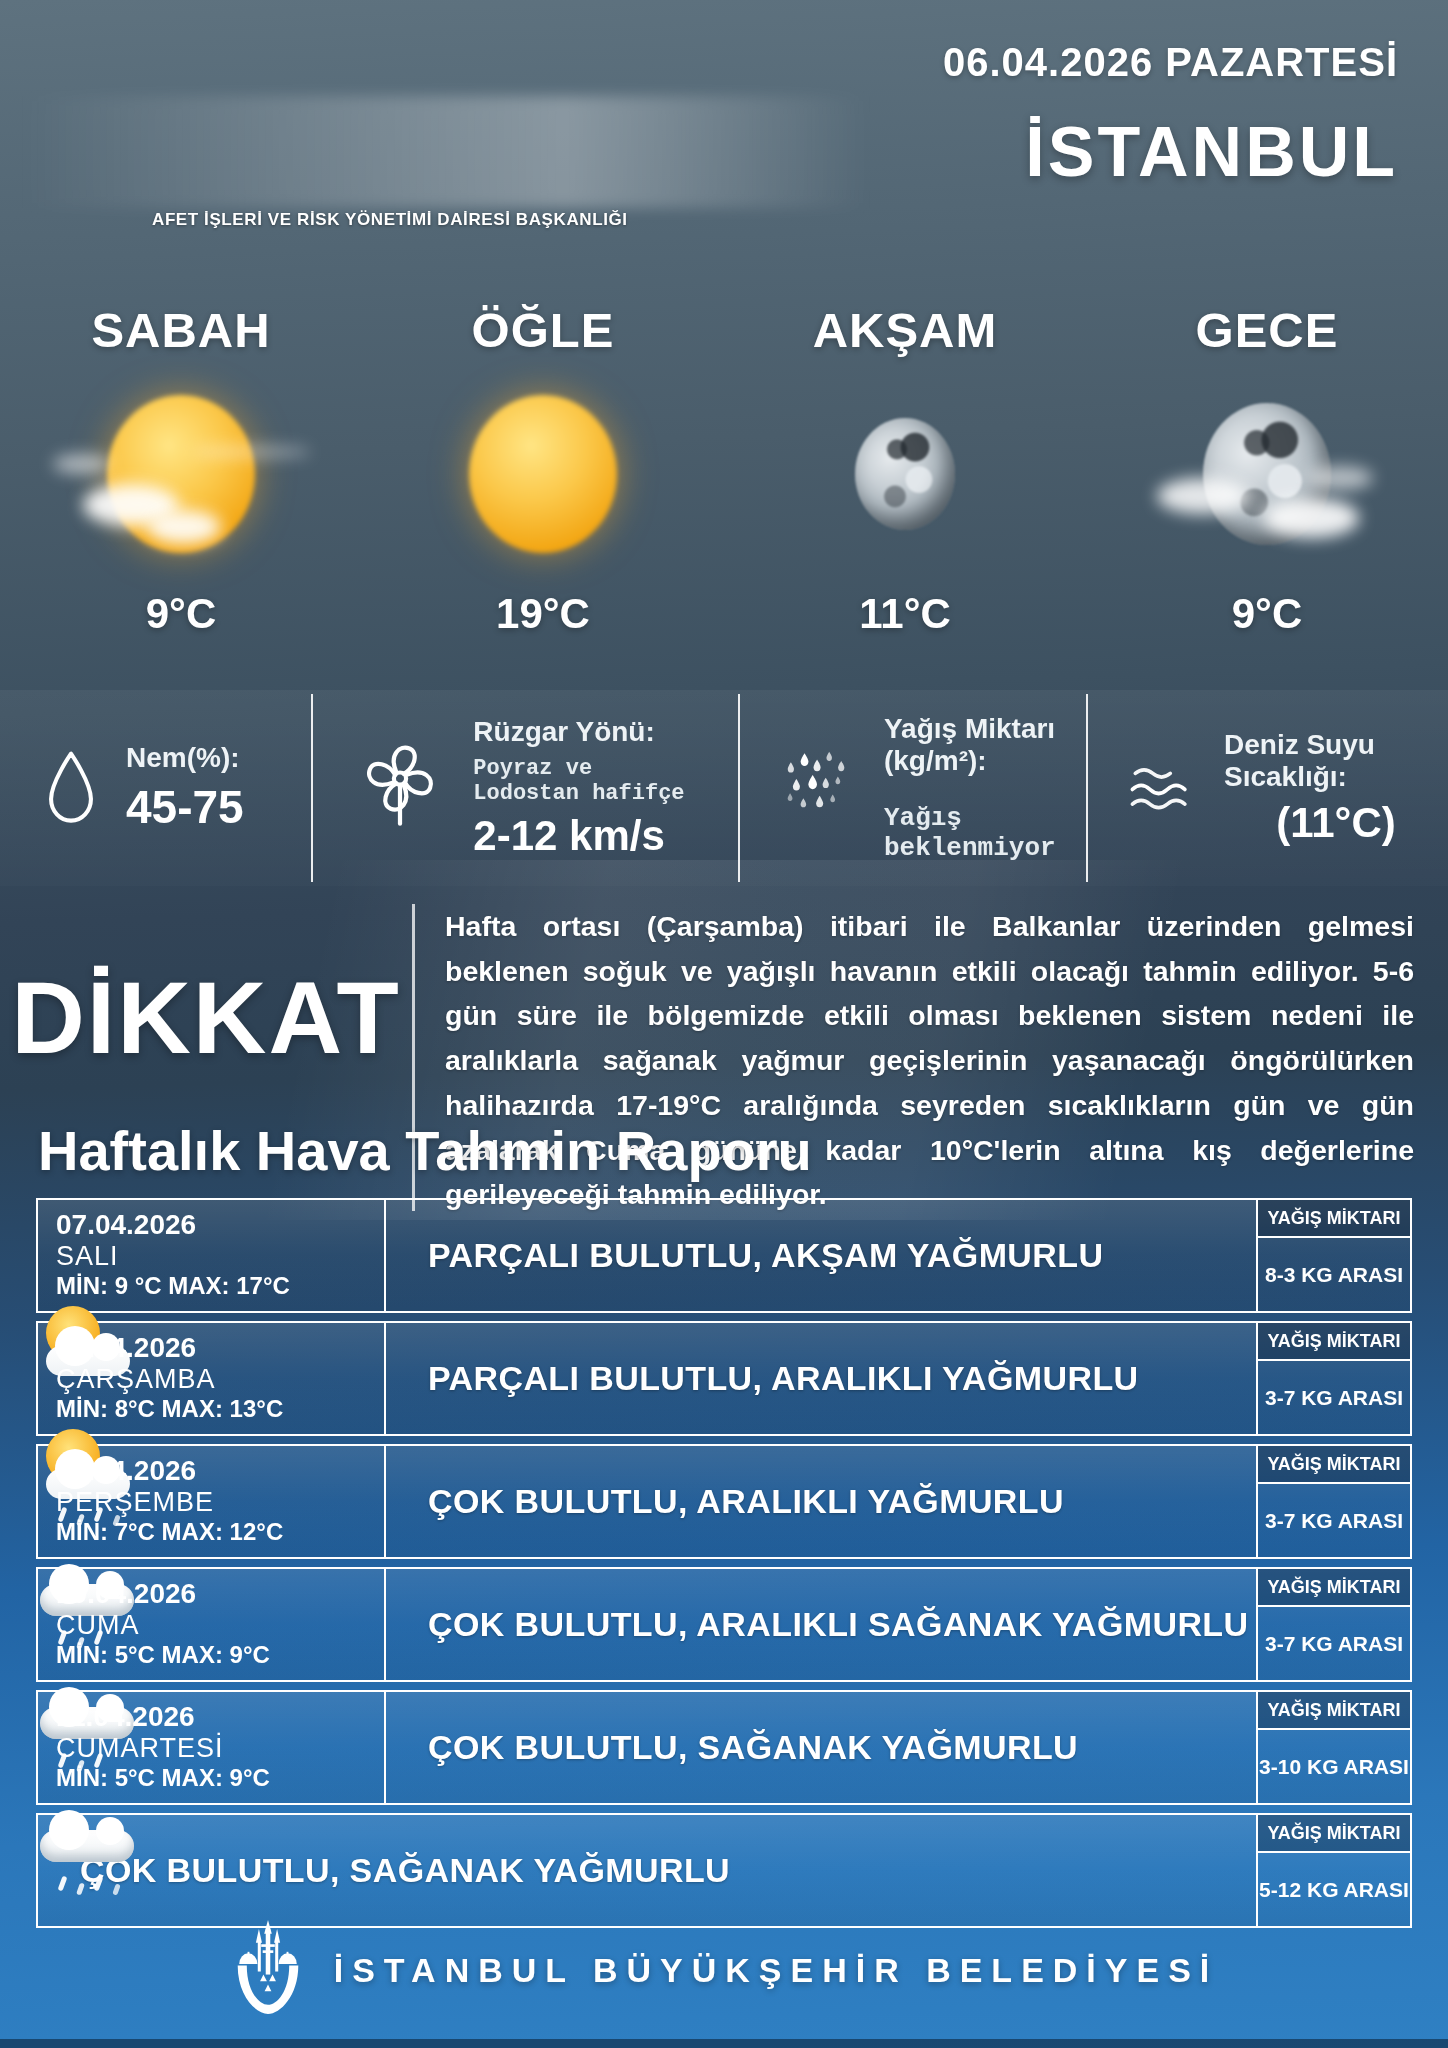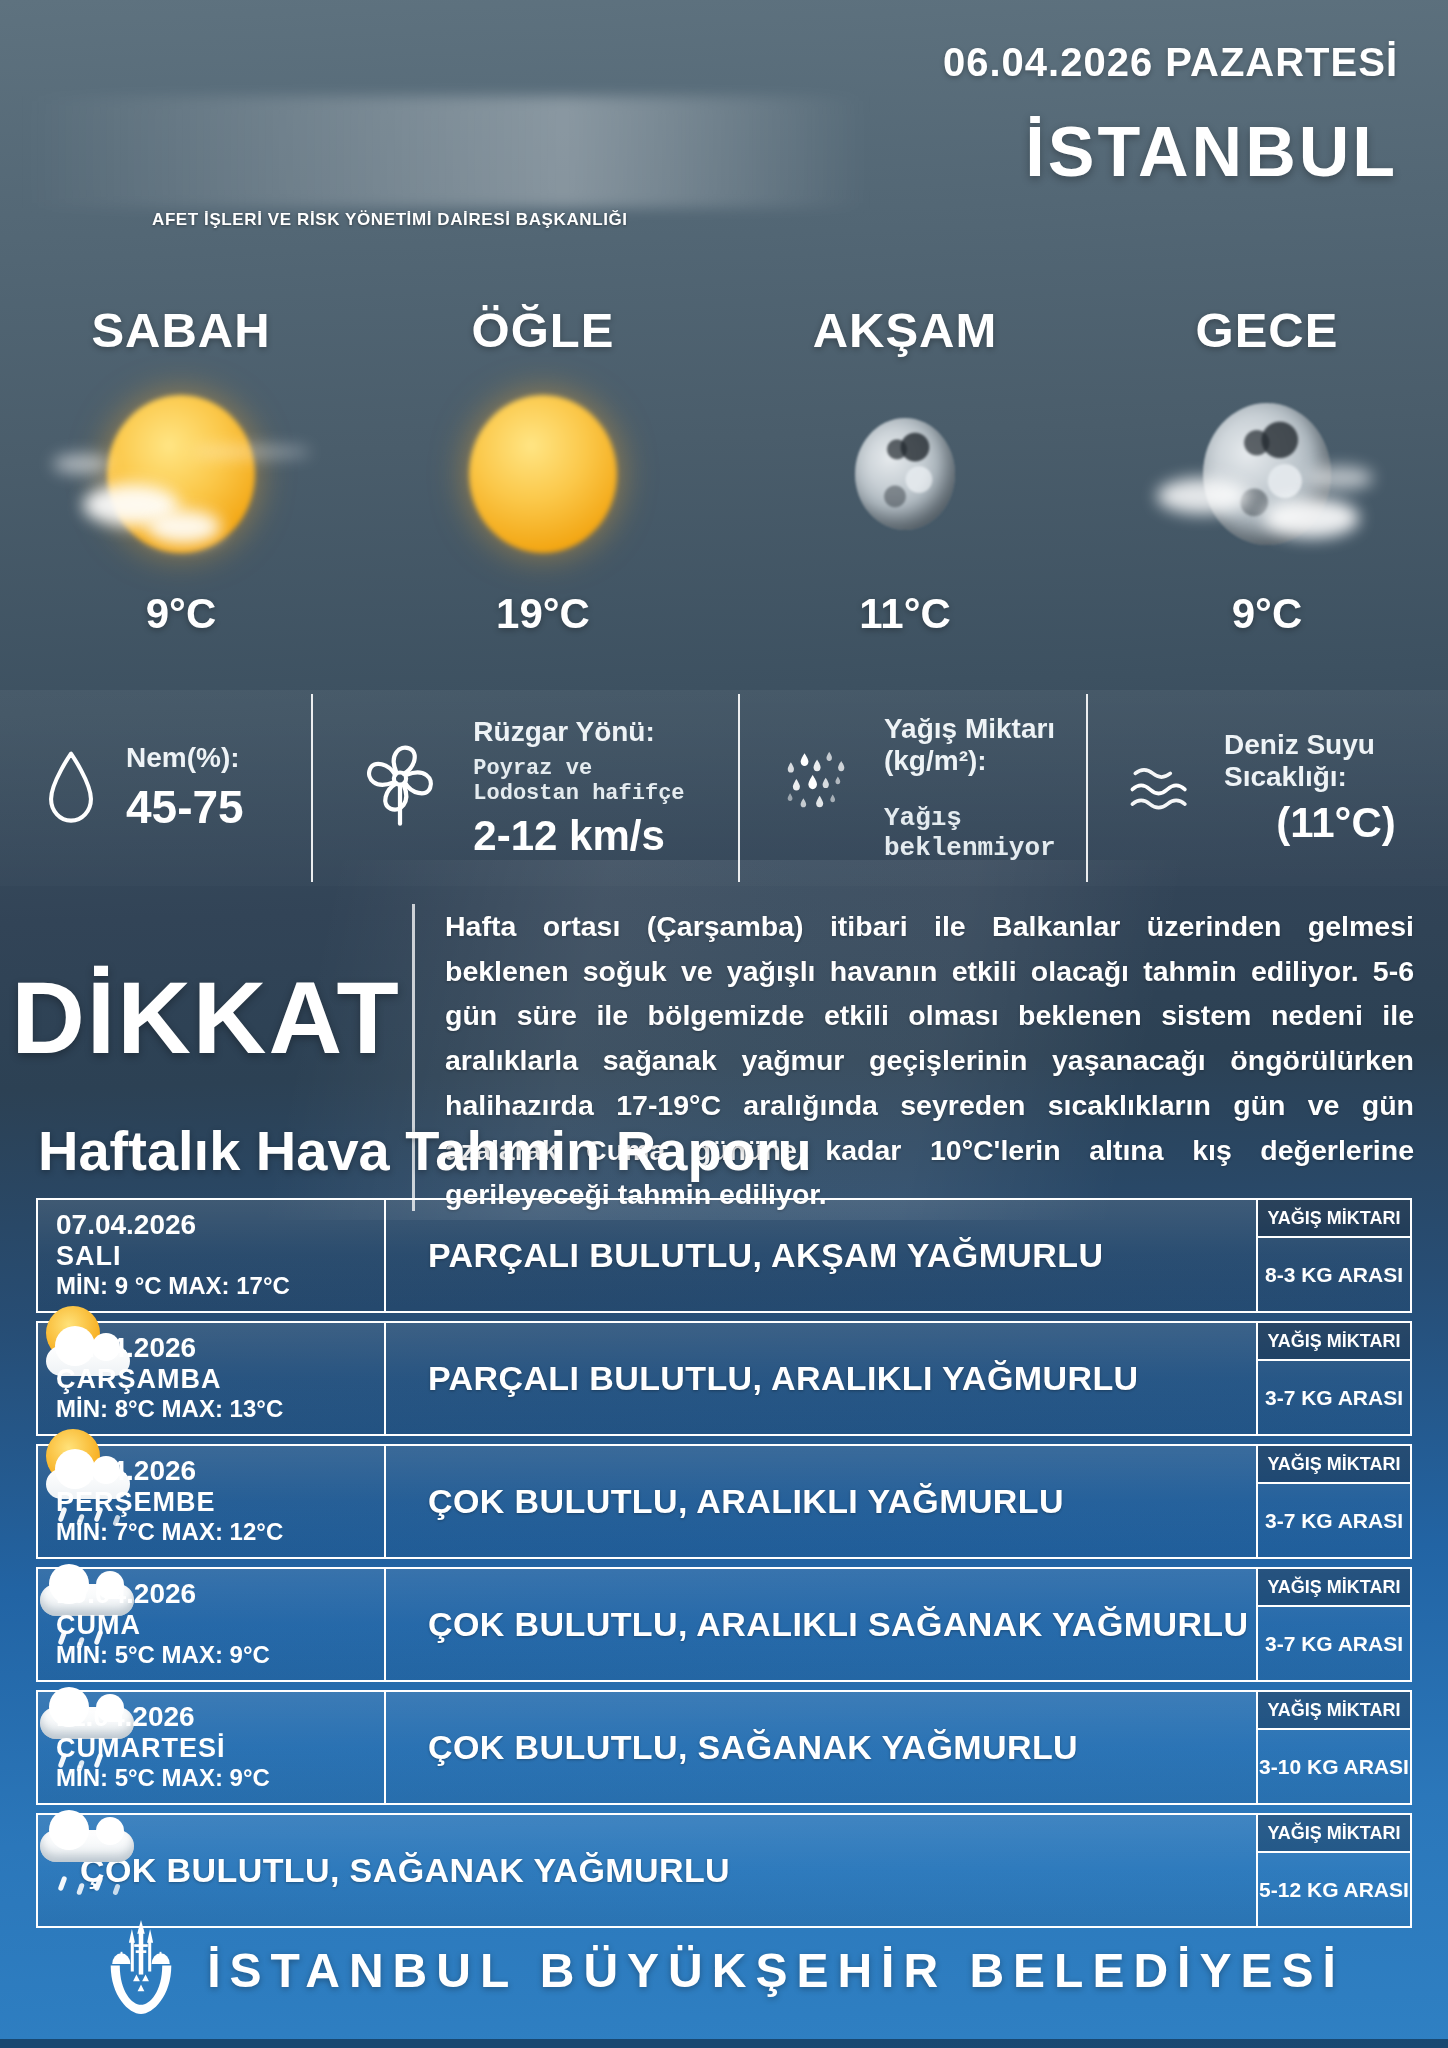--- a/index.html
+++ b/index.html
@@ -85,21 +85,21 @@
 
   
   .weekly-title { position:absolute; top:1118px; left:38px; font-size:56px; font-weight:800;
     text-shadow:0 2px 6px rgba(0,0,0,.3); }
   .wtable { position:absolute; top:1198px; left:36px; right:36px; display:flex; flex-direction:column; gap:8px; }
   .trow { display:flex; height:111px; border:2px solid #fff;
     background:linear-gradient(180deg, rgba(255,255,255,.10), rgba(255,255,255,.01) 50%, rgba(0,0,0,.06)); }
   .tc-left { width:348px; border-right:2px solid #fff; position:relative;
     padding:9px 0 8px 18px; display:flex; flex-direction:column; justify-content:space-between; box-sizing:border-box; }
   .tc-date { font-size:28px; font-weight:700; }
-  .tc-day { font-size:27px; font-weight:700; letter-spacing:1px; }
+  .tc-day { font-size:27px; font-weight:400; letter-spacing:1px; }
   .tc-minmax { font-size:24px; font-weight:800; }
   .tc-icon { position:absolute; right:26px; top:6px; }
   .tc-mid { flex:1; display:flex; align-items:center; padding-left:42px; font-size:34px; font-weight:800;
     letter-spacing:.4px; text-shadow:0 1px 3px rgba(0,0,0,.3); }
   .tc-right { width:152px; border-left:2px solid #fff; display:flex; flex-direction:column; }
   .tc-amount-header { height:36px; border-bottom:2px solid #fff; background:rgba(5,20,36,.35);
     display:flex; align-items:center; justify-content:center; font-size:18px; font-weight:800; }
   .tc-amount { flex:1; display:flex; align-items:center; justify-content:center; font-size:21px;
     font-weight:700; white-space:nowrap; }
 
@@ -116,21 +116,21 @@
   .wic.cloud-rain .c { left:10px; top:32px; width:94px; height:32px;
     box-shadow:inset 0 -7px 10px rgba(148,164,176,.55); }
   .dr { position:absolute; width:5px; height:15px; border-radius:3px; background:#fff;
     transform:rotate(20deg); opacity:.95; }
   .dr1 { left:30px; top:78px; } .dr2 { left:48px; top:85px; height:12px; opacity:.85; }
   .dr3 { left:66px; top:78px; } .dr4 { left:84px; top:86px; height:11px; opacity:.75; }
 
   
   .footer { position:absolute; bottom:28px; left:0; right:0; display:flex; align-items:center;
     justify-content:center; gap:28px; }
-  .footer-text { font-size:48px; font-weight:800; letter-spacing:9px; text-shadow:0 2px 6px rgba(0,0,0,.3); }
+  .footer-text { font-size:34px; font-weight:800; letter-spacing:9px; text-shadow:0 2px 6px rgba(0,0,0,.3); }
 </style>
 </head>
 <body>
 
 <div class="page">
   <div class="metallic"></div>
 
   <div class="hdr-date">06.04.2026 PAZARTESİ</div>
   <div class="logo-band"></div>
   <div class="logo-sub">AFET İŞLERİ VE RİSK YÖNETİMİ DAİRESİ BAŞKANLIĞI</div>

